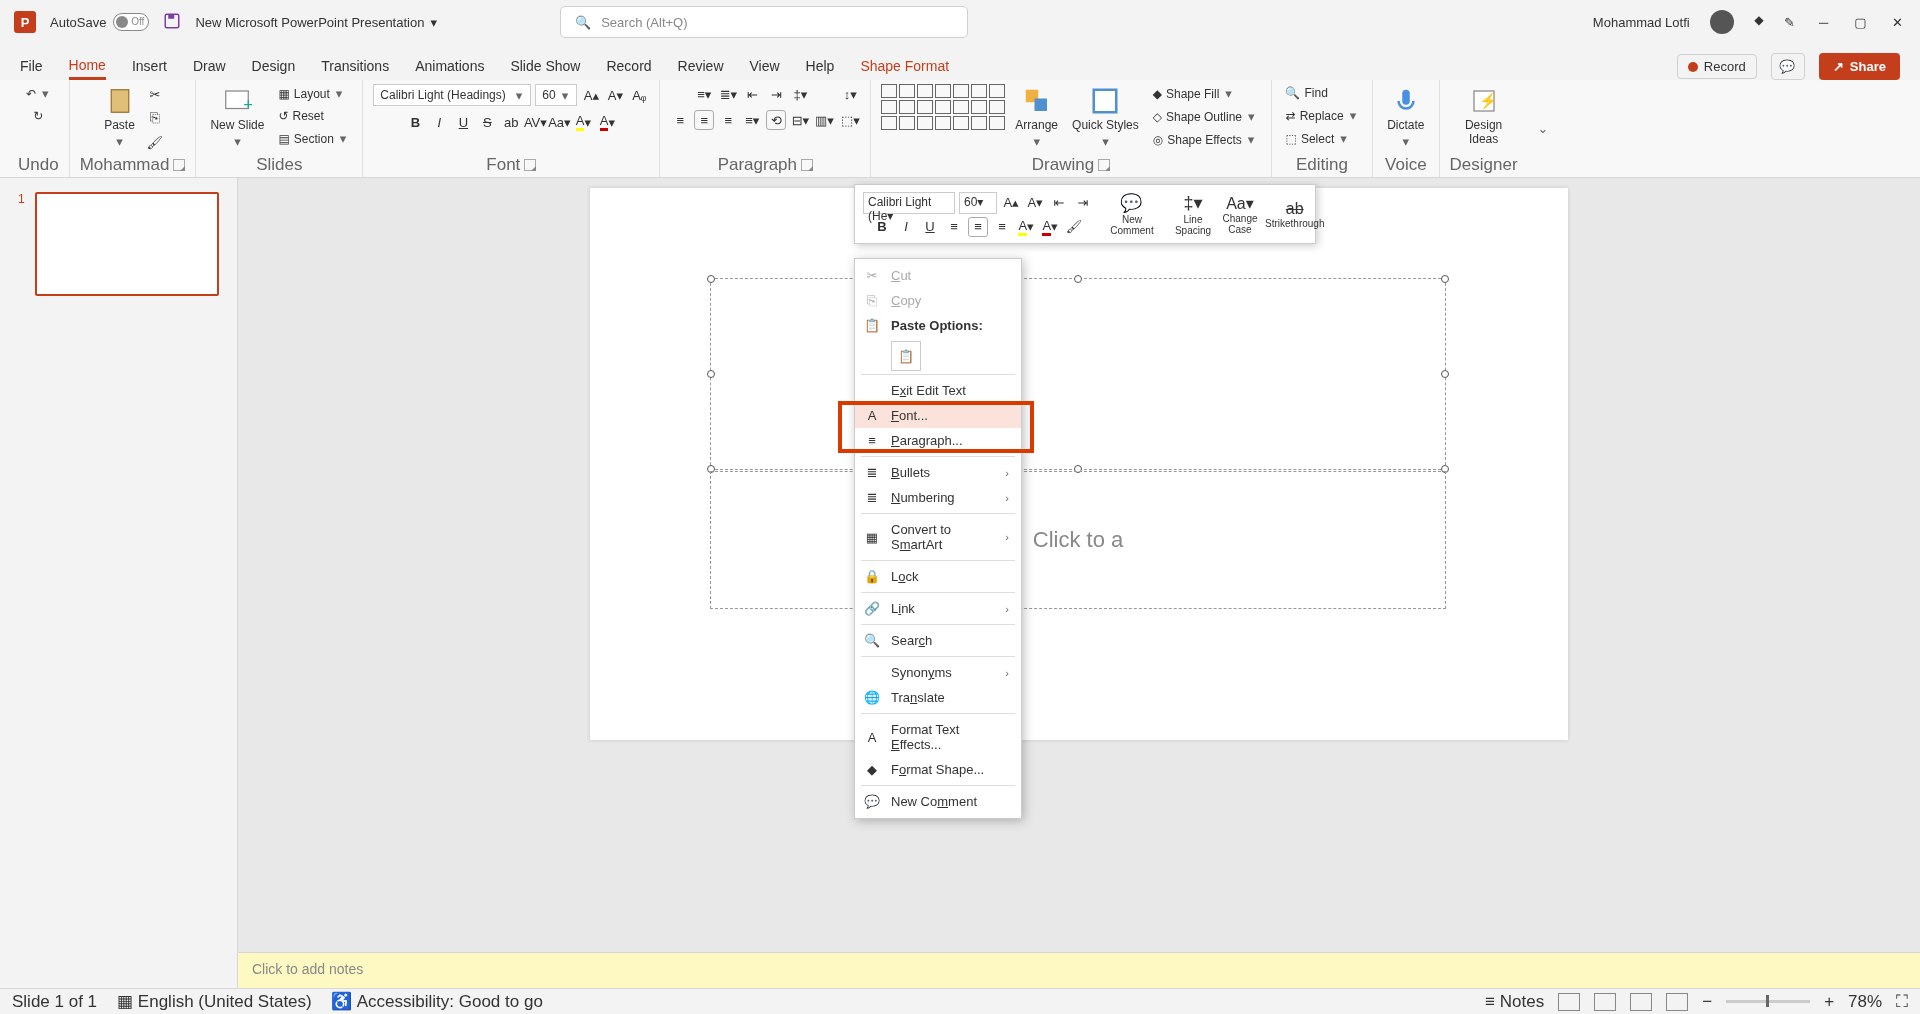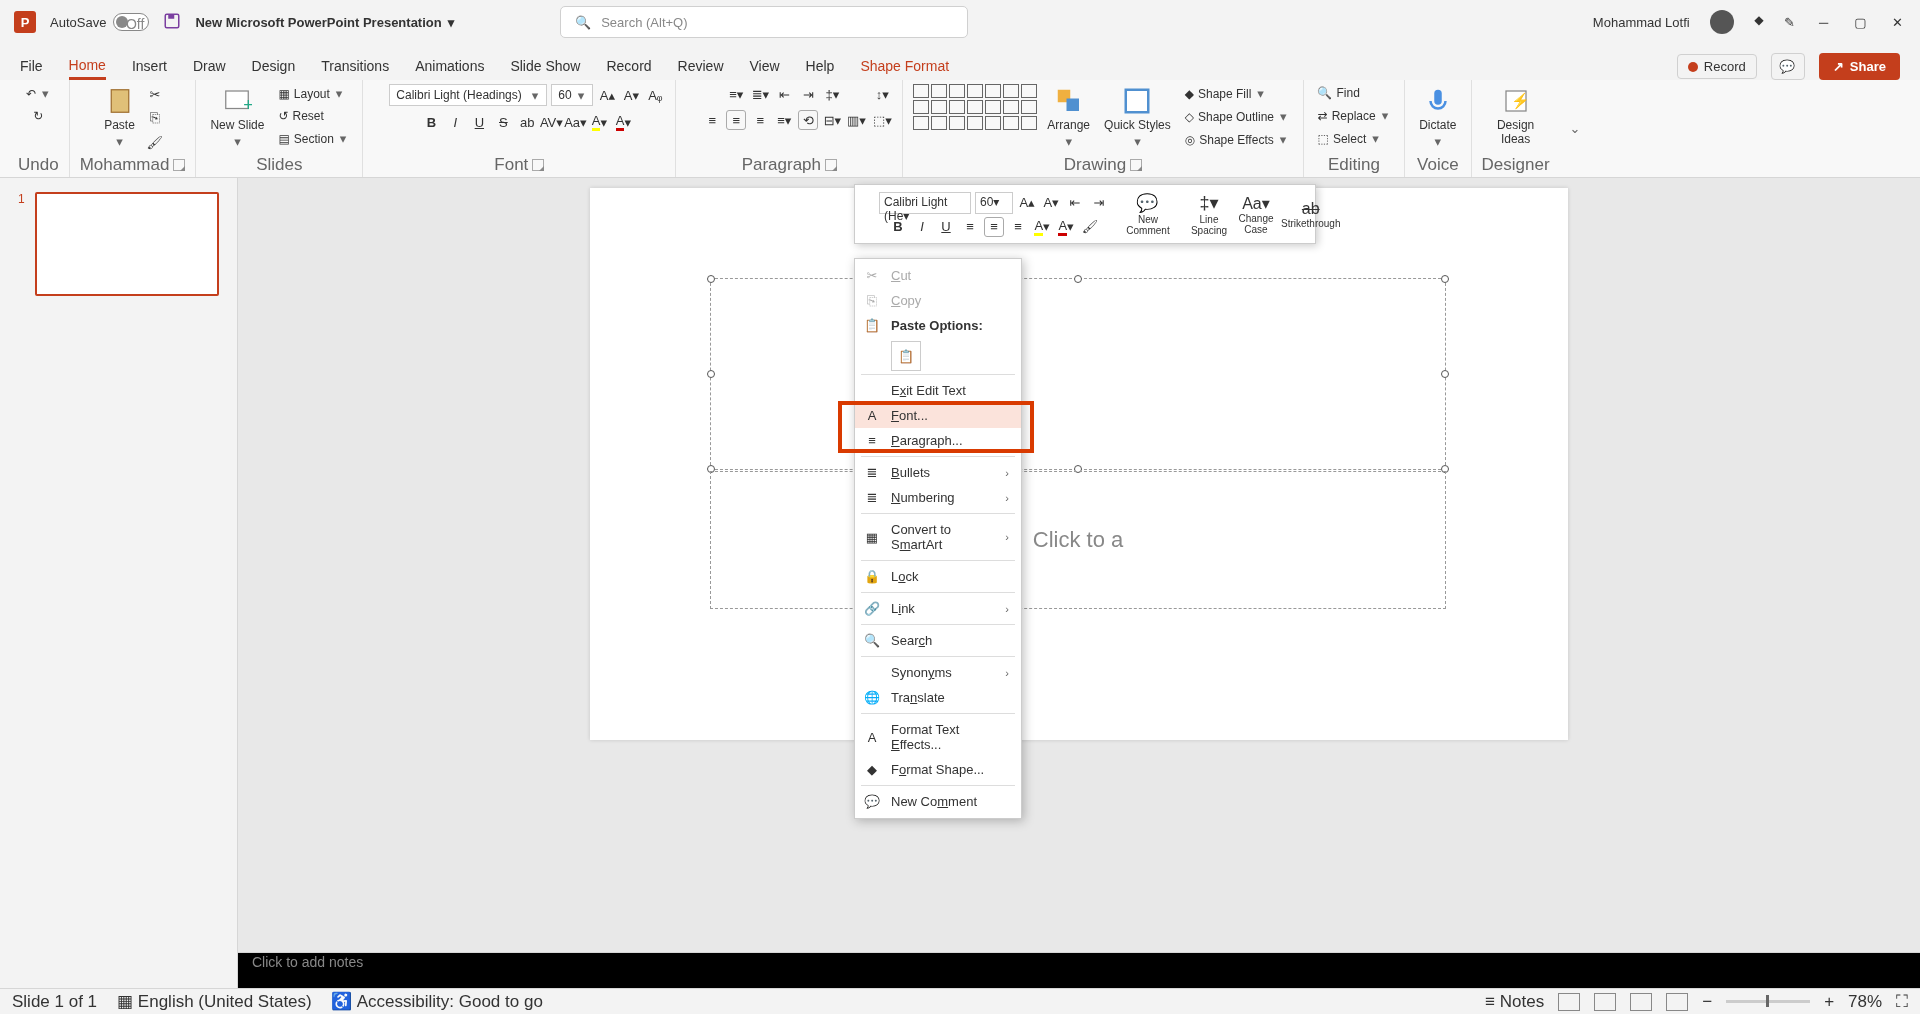--- a/index.html
+++ b/index.html
@@ -5,23 +5,23 @@
 * { margin:0; padding:0; box-sizing:border-box; font-family:"Segoe UI",Arial,sans-serif; }
 body { background:#f3f3f3; width:1920px; height:1014px; overflow:hidden; font-size:13px; color:#333; position:relative; }
 
 
 .titlebar { height:44px; display:flex; align-items:center; padding:0 14px; background:#f3f3f3; }
 .tb-left { display:flex; align-items:center; gap:14px; }
 .pp-icon { width:22px; height:22px; background:#c43e1c; color:#fff; font-weight:700; font-size:13px; border-radius:3px; display:flex; align-items:center; justify-content:center; }
 .autosave { display:flex; align-items:center; gap:7px;justify-content:space-between; }
 .toggle { width:36px; height:18px; border:1px solid #888; border-radius:10px; position:relative; background:#fff; }
 .toggle::before { content:""; width:12px; height:12px; border-radius:50%; background:#888; position:absolute; left:2px; top:2px; }
-.toggle-label { font-size:14px; color:#888; position:absolute; right:4px; top:2px; }
+.toggle-label { font-size:10px; color:#888; position:absolute; right:4px; top:2px; }
 .save-icon svg { width:18px; height:18px; }
-.doc-name { display:flex; align-items:center; gap:6px;font-weight:bold; }
+.doc-name { display:flex; align-items:center; gap:6px; }
 .searchbar { width:408px; height:32px; border:1px solid #d0d0d0; border-radius:5px; background:#fff; display:flex; align-items:center; gap:10px; padding:0 14px; margin-left:auto; margin-right:auto; position:absolute; left:560px; }
 .tb-right { margin-left:auto; display:flex; align-items:center; gap:20px;justify-content:space-between; }
 .avatar { width:24px; height:24px; border-radius:50%; background:#555; }
 .winbtn { width:17px; height:17px; display:flex; align-items:center; justify-content:center; }
 
 
 .tabs { height:36px; display:flex; align-items:flex-end; gap:26px; padding:0 20px; background:#f3f3f3; }
 .tab { padding:6px 0; cursor:pointer; font-size:14px; }
 .tab.active { color:#c43e1c; border-bottom:3px solid #c43e1c; padding-bottom:4px; }
 .tab.shape { color:#c43e1c; }
@@ -35,41 +35,41 @@
 .ribbon { background:#f8f8f8; border-bottom:1px solid #d6d6d6; height:98px; display:flex; padding:0 8px; }
 .group { border-right:1px solid #e0e0e0; padding:4px 10px 2px; display:flex; flex-direction:column; align-items:center; justify-content:space-between; }
 .group-body { display:flex; gap:6px; align-items:flex-start; flex:1; }
 .group-label { font-size:17px; color:#666; display:flex; align-items:center; gap:4px; padding-top:2px; }
 .gcol { display:flex; flex-direction:column; gap:4px; align-items:center; }
 .btn { padding:2px 4px; border-radius:3px; display:flex; align-items:center; gap:4px; font-size:12px; cursor:pointer; }
 .bigbtn { display:flex; flex-direction:column; align-items:center; gap:2px; font-size:12px; padding:2px 4px; }
 .bigbtn svg { width:30px; height:30px; }
 .fontbox { border:1px solid #ccc; background:#fff; padding:2px 6px; font-size:12px; height:22px; display:flex; align-items:center; }
 .tiny-btn { width:20px; height:20px; display:flex; align-items:center; justify-content:center; border-radius:3px; }
-.row { display:flex; gap:4px; align-items:center;margin-left:16px; }
+.row { display:flex; gap:4px; align-items:center; }
 .shape-grid { display:grid; grid-template-columns:repeat(7,16px); gap:2px; }
 .shape-grid div { width:16px; height:14px; border:1px solid #666; }
 .expand { font-size:13px; color:#666; padding:0 2px; }
 .corner { width:12px; height:12px; border:1px solid #aaa; position:relative; }
 .corner::after { content:""; position:absolute; bottom:-1px; right:-1px; width:0; height:0; border-left:5px solid transparent; border-bottom:5px solid #888; }
 
 
 .workspace { display:flex; height:calc(100% - 44px - 36px - 98px - 26px); }
 .thumbpanel { width:238px; background:#f3f3f3; border-right:1px solid #d6d6d6; padding:14px 18px; }
 .thumb-row { display:flex; gap:10px; }
 .thumb-num { font-size:12px; color:#c43e1c; }
 .thumb { width:184px; height:104px; border:2px solid #c43e1c; background:#fff; border-radius:2px; }
 .canvas-area { flex:1; background:#e8e8e8; display:flex; flex-direction:column; overflow:hidden; }
 .slide-scroll { flex:1; display:flex; align-items:flex-start; justify-content:center; padding:10px 0 0; }
 .slide { width:978px; height:552px; background:#fff; position:relative; box-shadow:0 0 4px rgba(0,0,0,0.15); }
 .placeholder { position:absolute; border:1px dashed #999; }
 .title-ph { left:120px; top:90px; width:736px; height:192px; }
 .sub-ph { left:120px; top:283px; width:736px; height:138px; display:flex; align-items:center; justify-content:center; font-size:22px; color:#888; }
 .handle { width:8px; height:8px; border:1px solid #555; border-radius:50%; background:#fff; position:absolute; }
-.notes-area { height:36px; border-top:1px solid #d6d6d6; background:#000000; padding:1px 14px; color:#888; font-size:14px; }
+.notes-area { height:36px; border-top:1px solid #d6d6d6; background:#fef9c3; padding:8px 14px; color:#888; font-size:14px; }
 
 
 .mini-toolbar { position:absolute; left:854px; top:184px; width:462px; height:60px; background:#fff; border:1px solid #ccc; box-shadow:2px 2px 8px rgba(0,0,0,0.2); display:flex; align-items:center; padding:4px 8px; gap:4px; z-index:20; }
 .mini-font { border:1px solid #ccc; padding:2px 4px; font-size:12px; width:92px; height:22px; }
 .mini-size { border:1px solid #ccc; padding:2px 4px; font-size:12px; width:38px; height:22px; }
 .mini-grp { display:flex; flex-direction:column; align-items:center; font-size:10px; gap:0; }
 .mini-sep { width:1px; height:44px; background:#ddd; margin:0 3px; }
 
 
 .context { position:absolute; left:854px; top:258px; width:168px; background:#fff; border:1px solid #ccc; box-shadow:2px 2px 10px rgba(0,0,0,0.25); z-index:19; font-size:13px; padding:4px 0; }

